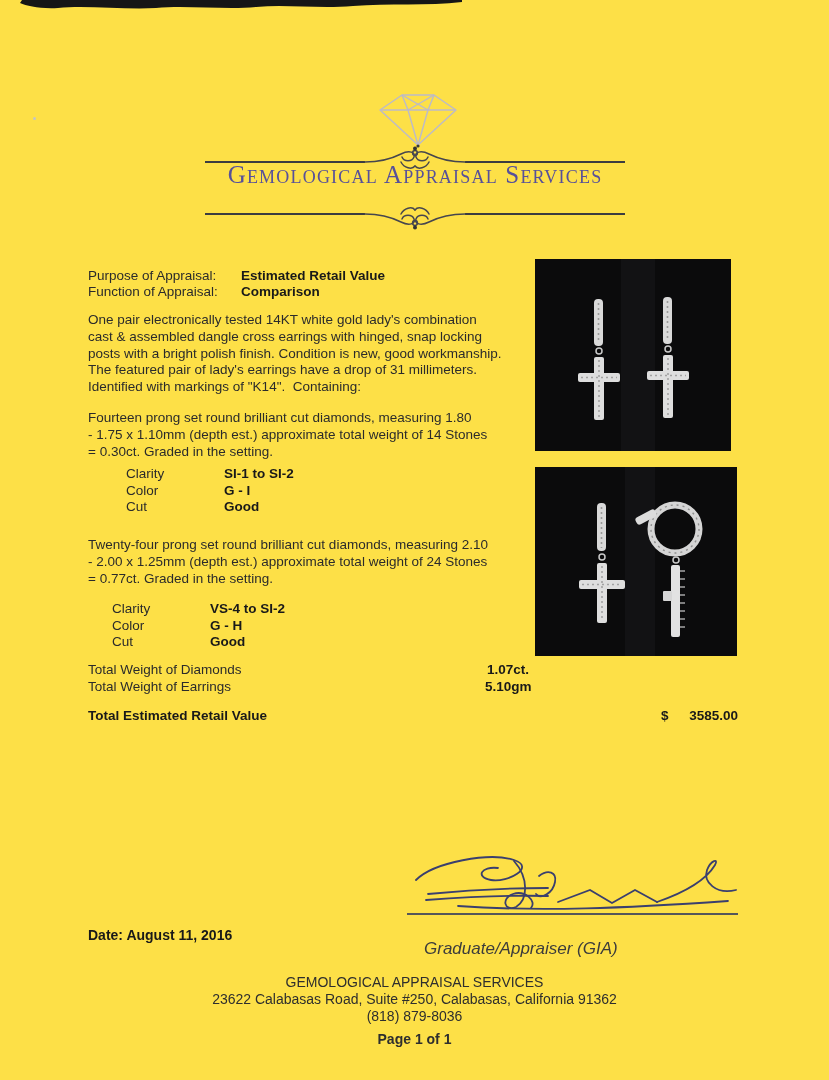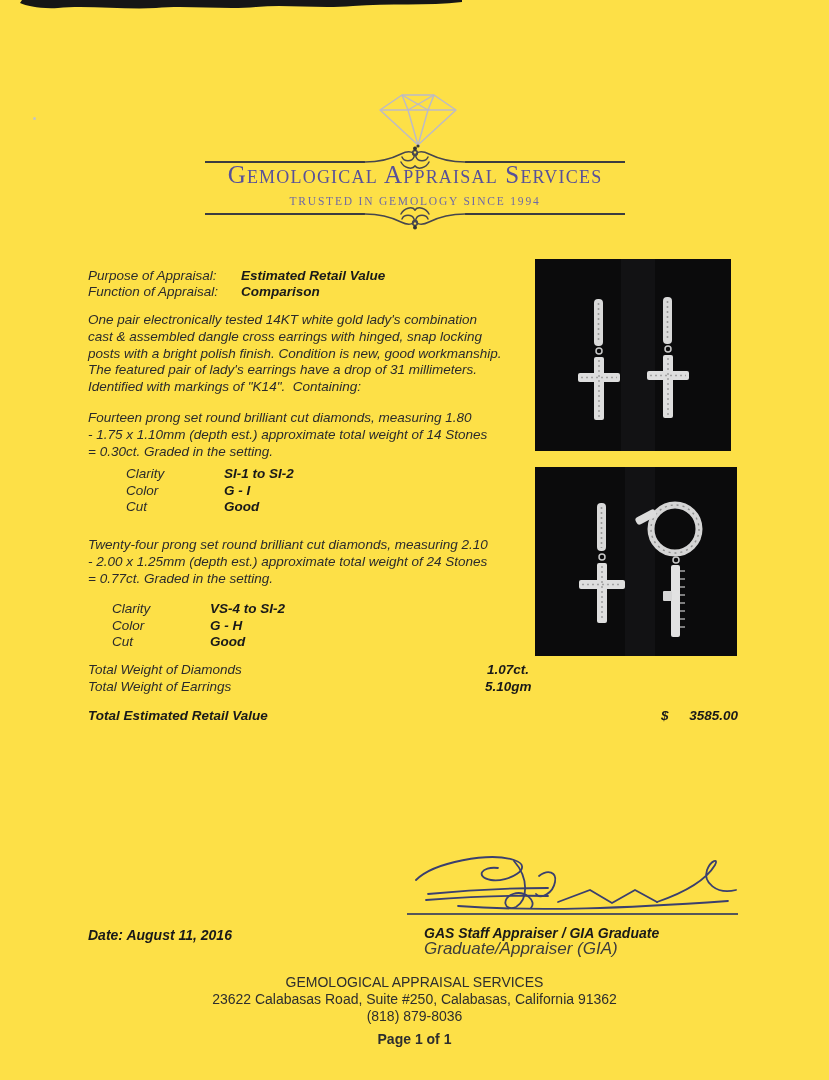--- a/index.html
+++ b/index.html
@@ -1,18 +1,18 @@
 <!DOCTYPE html>
 <html><head>
 <meta charset="utf-8">
 <style>
   html,body{margin:0;padding:0;background:#ffffff;}
   .page{position:relative;width:829px;height:1080px;background:#fde047;overflow:hidden;
         font-family:"Liberation Sans",sans-serif;color:#2b2b2b;}
-  .t{position:absolute;font-size:13.5px;line-height:16.5px;color:#2b2b2b;font-style:italic;}
+  .t{position:absolute;font-size:13.5px;line-height:16.5px;color:#2b2b2b;}
   .b{font-weight:bold;color:#191919;}
   .pre{white-space:pre-wrap;}
   .brand-title{position:absolute;left:105px;top:161px;width:620px;text-align:center;
         font-family:"Liberation Serif",serif;font-variant:small-caps;font-size:25px;
         letter-spacing:1.2px;color:#57509a;line-height:27px;}
   .brand-tag{position:absolute;left:105px;top:194px;width:620px;text-align:center;
         font-family:"Liberation Serif",serif;font-size:11.5px;letter-spacing:1.8px;
         color:#6f69a6;line-height:14px;}
   .photo{position:absolute;background:#0b0b0c;}
   .grade-row span.gl{display:inline-block;width:98px;}
@@ -52,21 +52,20 @@
       <path d="M160,16 C176,16 186,13 196,8 C204,4 211,6 209,11 C207,16 199,16 197,11"></path>
       <path d="M260,16 C244,16 234,13 224,8 C216,4 209,6 211,11 C213,16 221,16 223,11"></path>
       <path d="M196,16 C199,22 207,24 210,20"></path>
       <path d="M224,16 C221,22 213,24 210,20"></path>
       <circle cx="210" cy="7" r="2.4"></circle>
     </g>
     <circle cx="210" cy="2.5" r="2" fill="#333"></circle>
   </svg>
 
   <div class="brand-title">Gemological Appraisal Services</div>
-  <div class="brand-tag">TRUSTED IN GEMOLOGY SINCE 1994</div>
 
   <svg style="left:205px;top:204px;transform:scaleY(-1);" width="420" height="26" viewBox="0 0 420 26">
     <line x1="0" y1="16" x2="160" y2="16" stroke="#3c3c40" stroke-width="2.2"></line>
     <line x1="260" y1="16" x2="420" y2="16" stroke="#3c3c40" stroke-width="2.2"></line>
     <g fill="none" stroke="#46464e" stroke-width="1.5" stroke-linecap="round">
       <path d="M160,16 C176,16 186,13 196,8 C204,4 211,6 209,11 C207,16 199,16 197,11"></path>
       <path d="M260,16 C244,16 234,13 224,8 C216,4 209,6 211,11 C213,16 221,16 223,11"></path>
       <path d="M196,16 C199,22 207,24 210,20"></path>
       <path d="M224,16 C221,22 213,24 210,20"></path>
       <circle cx="210" cy="7" r="2.4"></circle>
@@ -183,21 +182,20 @@
       <path d="M116,11 C131,28 130,50 118,57 C106,62 103,48 115,44 C127,40 139,51 133,58"></path>
       <path d="M141,26 C150,19 159,22 157,32 C155,43 143,50 138,44"></path>
       <path d="M160,52 L192,40 L214,53 L237,40 L259,52"></path>
       <path d="M259,52 C288,42 308,30 317,15 C321,8 313,10 309,20 C305,32 318,45 338,40"></path>
       <path d="M60,56 C140,62 230,58 330,51"></path>
     </g>
   </svg>
   <div class="sig-line"></div>
 
   <div class="t b" style="left:88px;top:927px;font-size:14px;">Date: August 11, 2016</div>
-  <div class="t b" style="left:424px;top:925px;font-size:14px;">GAS Staff Appraiser / GIA Graduate</div>
   <div class="t" style="left:424px;top:941px;font-size:17px;font-style:italic;color:#3c3c3c;">Graduate/Appraiser (GIA)</div>
 
   <div class="footer-line" style="top:974px;">GEMOLOGICAL APPRAISAL SERVICES</div>
   <div class="footer-line" style="top:991px;">23622 Calabasas Road, Suite #250, Calabasas, California 91362</div>
   <div class="footer-line" style="top:1008px;">(818) 879-8036</div>
   <div class="footer-line b" style="top:1031px;">Page 1 of 1</div>
 
 </div>
 
 </body></html>

